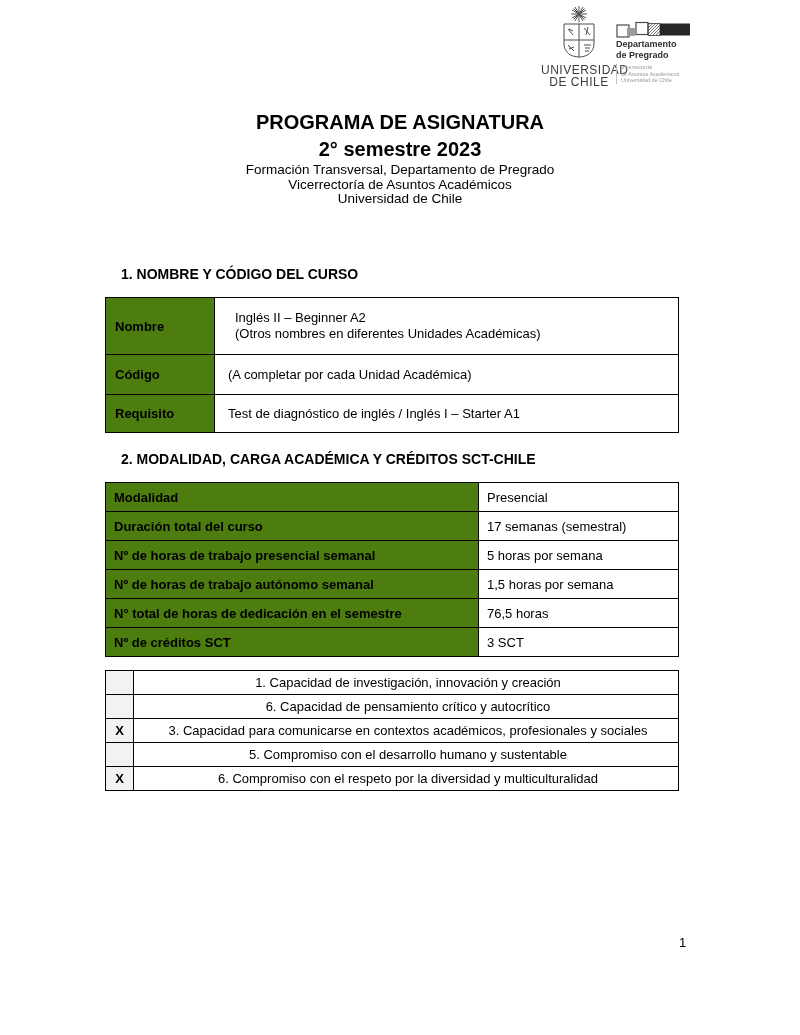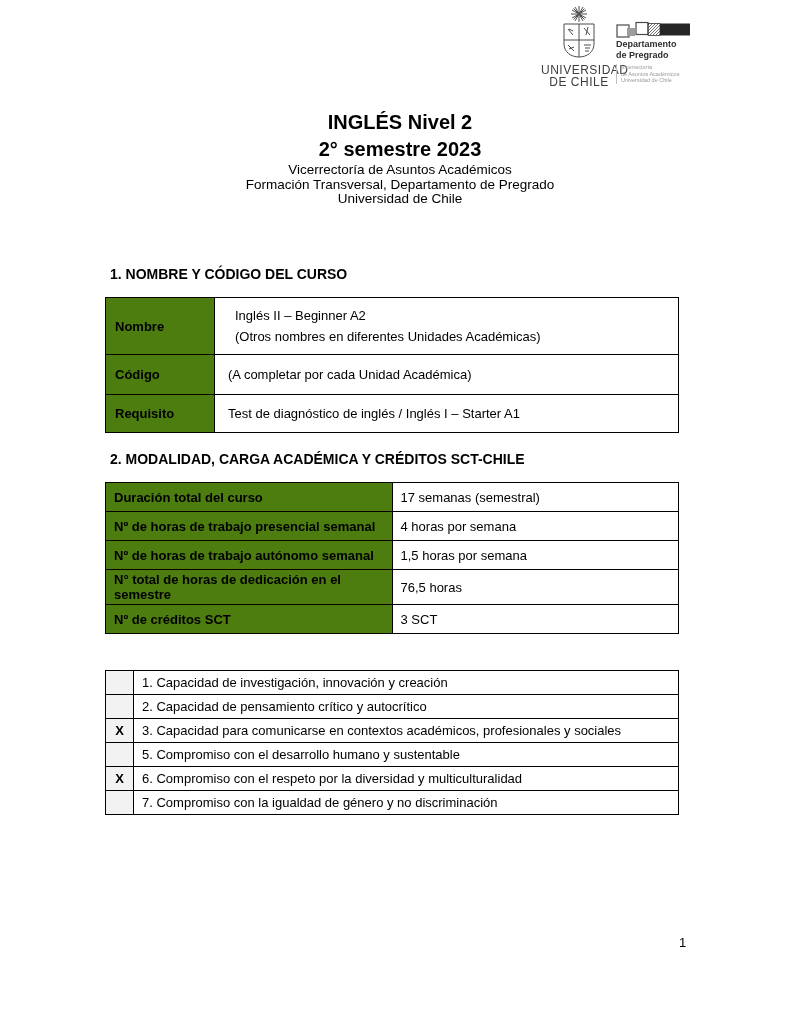--- a/index.html
+++ b/index.html
@@ -16,45 +16,45 @@
   .dp-title { font-size:9px; font-weight:bold; color:#2e2e2e; line-height:10.5px; }
   .dp-sub { margin-top:4px; border-left:1px solid #c0c0c0; padding-left:4px; font-size:5.5px; line-height:6.5px; color:#9a9a9a; }
 
   
   .title-block { position:absolute; top:109px; left:0; width:100%; text-align:center; }
   .title-line { font-size:20px; font-weight:bold; line-height:27px; }
   .subtitle-line { font-size:13.5px; line-height:14.5px; }
 
   
   .section { position:absolute; left:105px; width:574px; }
-  .section-heading { font-size:14px; font-weight:bold; margin:0 0 15px 5px; white-space:nowrap; }
+  .section-heading { font-size:14px; font-weight:bold; margin:0 0 15px 16px; white-space:nowrap; }
   .s1 { top:266px; }
   .s2 { top:451px; }
   .s3 { top:670px; }
 
   table { border-collapse:collapse; width:574px; table-layout:fixed; }
   td { border:1.5px solid #000; font-size:13px; vertical-align:middle; }
   .label-cell { background:#4d7c0f; font-weight:bold; padding:4px 6px 4px 9px; }
   .value-cell { background:#fff; padding:4px 6px 4px 13px; }
-  .multiline { white-space:pre-line; line-height:21px;padding-left:20px; }
+  .multiline { white-space:pre-line; line-height:16px;padding-left:20px; }
 
   .t1 .label-col { width:93px; }
   .t1 .r1 { height:57px; }
   .t1 .r2 { height:40px; }
   .t1 .r3 { height:38px; }
 
   .t2 .label-col { width:358px; }
   .t2 td { height:24px; }
   .t2 .label-cell { padding:2px 6px 2px 8px; }
   .t2 .value-cell { padding:2px 6px 2px 8px; }
 
   .t3 .mark-col { width:27px; }
   .t3 td { height:21px; }
   .mark-cell { background:#f2f2f2; font-weight:bold; text-align:center; padding:0; }
-  .comp-cell { background:#fff; padding:1px 4px 1px 8px; }
+  .comp-cell { background:#fff; padding:1px 4px 1px 8px;text-align:center; }
 
   .page-number { position:absolute; left:679px; top:935px; font-size:13px; }
 </style>
 </head>
 <body>
 
 <div class="page">
 
   <div class="logos">
 
@@ -108,24 +108,24 @@
       </div>
       <div class="dp-sub">
         <div>Vicerrectoría</div>
         <div>de Asuntos Académicos</div>
         <div>Universidad de Chile</div>
       </div>
     </div>
   </div>
 
   <div class="title-block">
-    <div class="title-line">INGLÉS Nivel 2</div>
+    <div class="title-line">PROGRAMA DE ASIGNATURA</div>
     <div class="title-line">2° semestre 2023</div>
+    <div class="subtitle-line">Formación Transversal, Departamento de Pregrado</div>
     <div class="subtitle-line">Vicerrectoría de Asuntos Académicos</div>
-    <div class="subtitle-line">Formación Transversal, Departamento de Pregrado</div>
     <div class="subtitle-line">Universidad de Chile</div>
   </div>
 
   <div class="section s1">
     <div class="section-heading">1. NOMBRE Y CÓDIGO DEL CURSO</div>
     <table class="t1">
       <tbody>
           <tr class="r1">
         <td class="label-cell label-col">Nombre</td>
         <td class="value-cell multiline">Inglés II – Beginner A2
@@ -140,27 +140,31 @@
         <td class="value-cell">Test de diagnóstico de inglés / Inglés I – Starter A1</td>
       </tr>
     </tbody>
       </table>
   </div>
 
   <div class="section s2">
     <div class="section-heading">2. MODALIDAD, CARGA ACADÉMICA Y CRÉDITOS SCT-CHILE</div>
     <table class="t2">
       <tbody>
+          <tr>
+        <td class="label-cell label-col">Modalidad</td>
+        <td class="value-cell">Presencial</td>
+      </tr>
       <tr>
         <td class="label-cell">Duración total del curso</td>
         <td class="value-cell">17 semanas (semestral)</td>
       </tr>
       <tr>
         <td class="label-cell">Nº de horas de trabajo presencial semanal</td>
-        <td class="value-cell">4 horas por semana</td>
+        <td class="value-cell">5 horas por semana</td>
       </tr>
       <tr>
         <td class="label-cell">Nº de horas de trabajo autónomo semanal</td>
         <td class="value-cell">1,5 horas por semana</td>
       </tr>
       <tr>
         <td class="label-cell">N° total de horas de dedicación en el semestre</td>
         <td class="value-cell">76,5 horas</td>
       </tr>
       <tr>
@@ -173,37 +177,33 @@
 
   <div class="section s3">
     <table class="t3">
       <tbody>
           <tr>
         <td class="mark-cell mark-col"></td>
         <td class="comp-cell">1. Capacidad de investigación, innovación y creación</td>
       </tr>
       <tr>
         <td class="mark-cell"></td>
-        <td class="comp-cell">2. Capacidad de pensamiento crítico y autocrítico</td>
+        <td class="comp-cell">6. Capacidad de pensamiento crítico y autocrítico</td>
       </tr>
       <tr>
         <td class="mark-cell">X</td>
         <td class="comp-cell">3. Capacidad para comunicarse en contextos académicos, profesionales y sociales</td>
       </tr>
       <tr>
         <td class="mark-cell"></td>
         <td class="comp-cell">5. Compromiso con el desarrollo humano y sustentable</td>
       </tr>
       <tr>
         <td class="mark-cell">X</td>
         <td class="comp-cell">6. Compromiso con el respeto por la diversidad y multiculturalidad</td>
       </tr>
-      <tr>
-        <td class="mark-cell"></td>
-        <td class="comp-cell">7. Compromiso con la igualdad de género y no discriminación</td>
-      </tr>
     </tbody>
       </table>
   </div>
 
   <div class="page-number">1</div>
 
 </div>
 
 </body></html>

